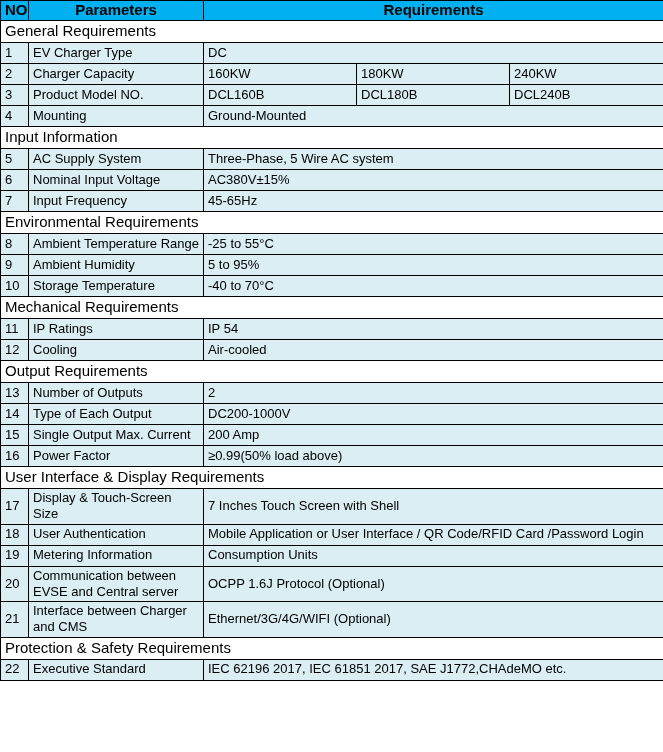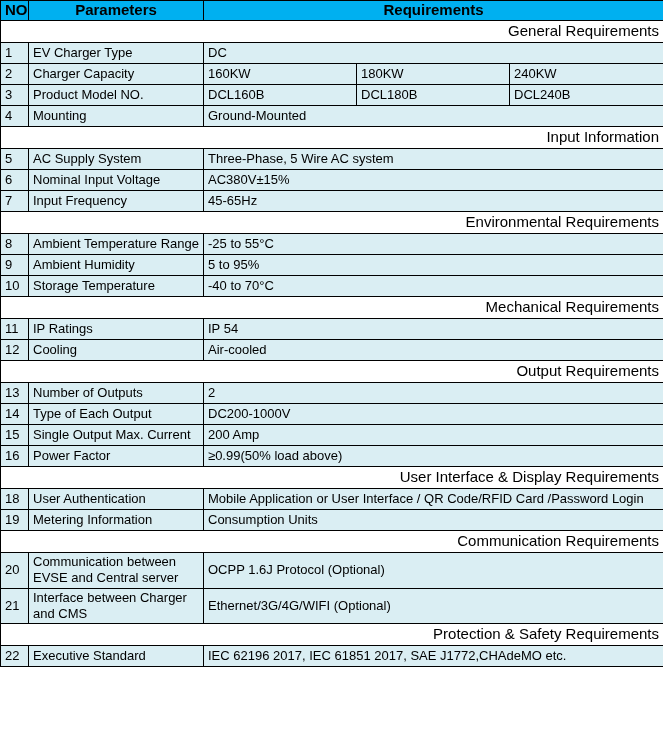--- a/index.html
+++ b/index.html
@@ -30,21 +30,21 @@
   th.header-cell {
     background: #00B0F0;
     font-size: 15px;
     font-weight: bold;
     text-align: center;
     height: 20px;
     padding: 0 4px;
   }
   td.section-title {
     background: #ffffff;
-    text-align: right;
+    text-align: left;
     font-size: 15px;
     font-weight: 400;
     height: 22px;
     padding: 1px 4px;
   }
   td.data-cell {
     background: #DAEEF3;
     height: 21px;
   }
   td.cell-center {
@@ -170,31 +170,33 @@
         </tr>
         <tr>
           <td class="data-cell cell-left">16</td>
           <td class="data-cell cell-left">Power Factor</td>
           <td colspan="3" class="data-cell cell-left">≥0.99(50% load above)</td>
         </tr>
         <tr>
           <td colspan="5" class="section-title">User Interface &amp; Display Requirements</td>
         </tr>
         <tr>
+          <td class="data-cell cell-left">17</td>
+          <td class="data-cell cell-left">Display &amp; Touch-Screen Size</td>
+          <td colspan="3" class="data-cell cell-left">7 Inches Touch Screen with Shell</td>
+        </tr>
+        <tr>
           <td class="data-cell cell-left">18</td>
           <td class="data-cell cell-left">User Authentication</td>
           <td colspan="3" class="data-cell cell-left">Mobile Application or User Interface / QR Code/RFID Card /Password Login</td>
         </tr>
         <tr>
           <td class="data-cell cell-left">19</td>
           <td class="data-cell cell-left">Metering Information</td>
           <td colspan="3" class="data-cell cell-left">Consumption Units</td>
-        </tr>
-        <tr>
-          <td colspan="5" class="section-title">Communication Requirements</td>
         </tr>
         <tr>
           <td class="data-cell cell-left">20</td>
           <td class="data-cell cell-left">Communication between EVSE and Central server</td>
           <td colspan="3" class="data-cell cell-left">OCPP 1.6J Protocol (Optional)</td>
         </tr>
         <tr>
           <td class="data-cell cell-left">21</td>
           <td class="data-cell cell-left">Interface between Charger and CMS</td>
           <td colspan="3" class="data-cell cell-left">Ethernet/3G/4G/WIFI (Optional)</td>

